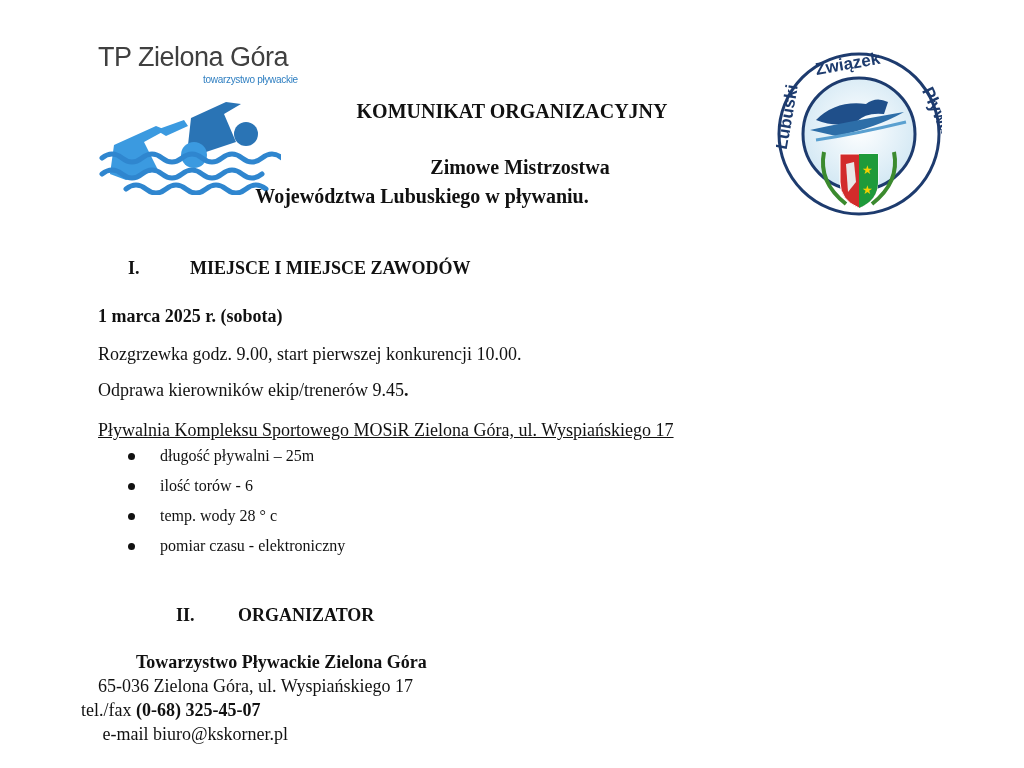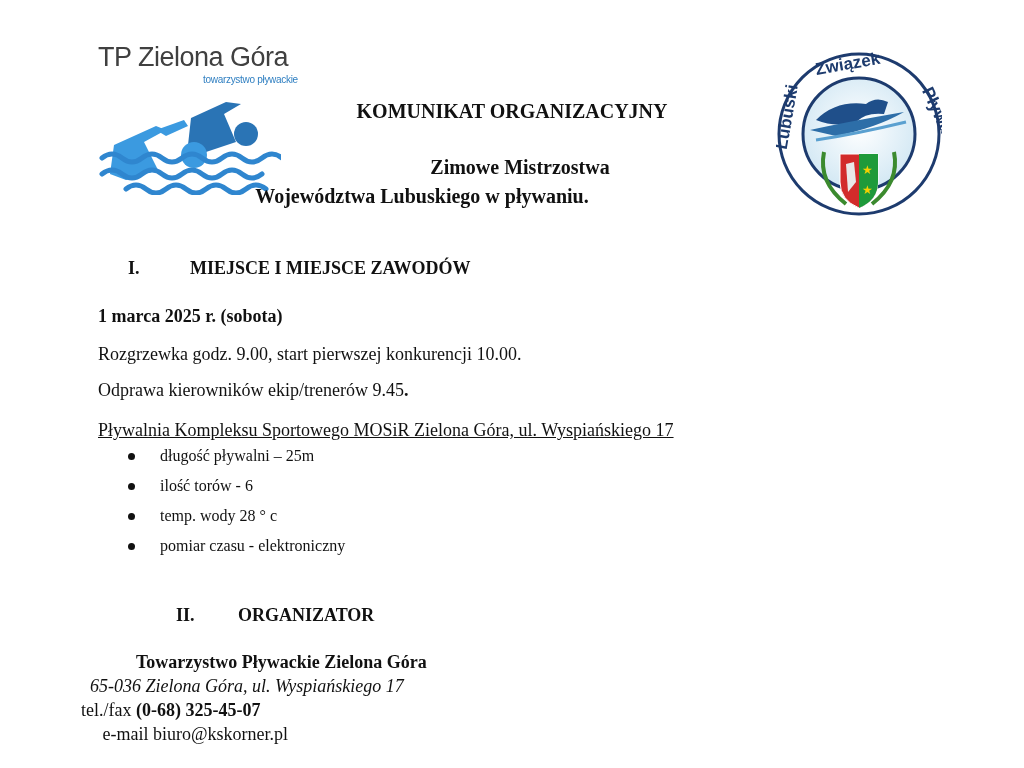--- a/index.html
+++ b/index.html
@@ -98,15 +98,15 @@
   <li><span class="dot"></span><span>temp. wody 28 ° c</span></li>
   <li><span class="dot"></span><span>pomiar czasu - elektroniczny</span></li>
 </ul>
 
 <div class="abs sec" style="left:128px; top:605px; width:600px; height:24px;margin-left:48px;">
   <span class="num">II.</span>
   <span class="lbl">ORGANIZATOR</span>
 </div>
 
 <div class="abs line bold" style="left:98px; top:652px;margin-left:38px;">Towarzystwo Pływackie Zielona Góra</div>
-<div class="abs line" style="left:90px; top:676px;font-style:italic;">65-036 Zielona Góra, ul. Wyspiańskiego 17</div>
+<div class="abs line" style="left:98px; top:676px;">65-036 Zielona Góra, ul. Wyspiańskiego 17</div>
 <div class="abs line" style="left:81px; top:700px;"><span>tel./fax </span><span class="bold">(0-68) 325-45-07</span></div>
 <div class="abs line" style="left:98px; top:724px; white-space:pre;"> e-mail biuro@kskorner.pl</div>
 
 </body></html>

